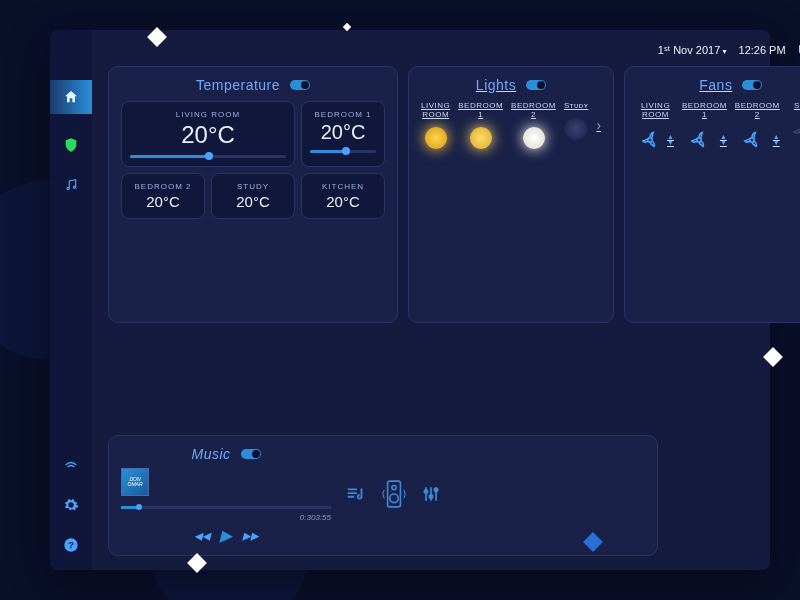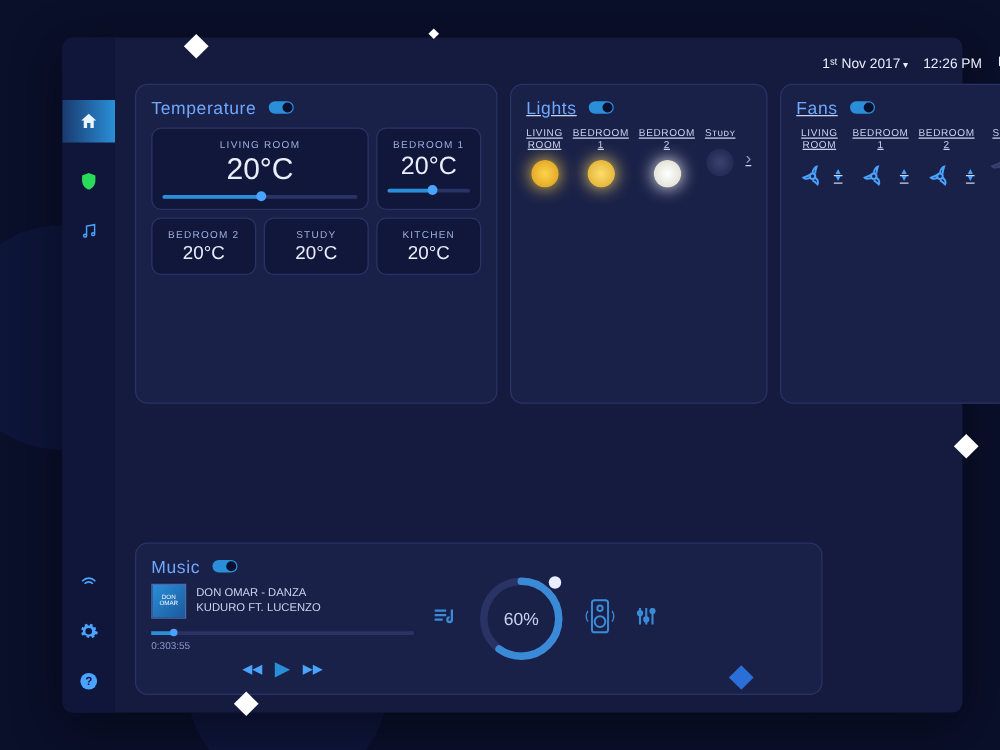--- a/index.html
+++ b/index.html
@@ -49,21 +49,21 @@
   .topbar .date::after{content:" ▾"; font-size:8px;}
   .topbar svg{width:14px;height:14px;}
   .bell-dot{position:relative;}
   .bell-dot::after{content:"";position:absolute;top:-2px;right:-2px;width:5px;height:5px;background:#ff3b5c;border-radius:50%;}
 
   .grid { display:grid; grid-template-columns: 290px 1fr; grid-template-rows: auto auto; gap:10px; flex:1;}
   .panel {
     background:#1a2148; border:1px solid #2a3366; border-radius:10px;
     padding:10px 12px;
   }
-  .ptitle{font-size:14px;color:#6fa8ff;font-weight:300;letter-spacing:.5px;display:flex;align-items:center;gap:10px;margin-bottom:8px;}
+  .ptitle{font-size:14px;color:#6fa8ff;font-weight:300;letter-spacing:.5px;display:flex;align-items:center;gap:10px;margin-bottom:8px;justify-content:center;}
   .toggle{width:20px;height:10px;background:#2a8fd8;border-radius:6px;position:relative;display:inline-block;}
   .toggle::after{content:"";position:absolute;width:8px;height:8px;background:#0a1030;border-radius:50%;top:1px;right:1px;}
 
   
   .temp-grid{display:grid;grid-template-columns:1fr 1fr 1fr;gap:6px;}
   .tcard{background:#10173a;border:1px solid #2a3366;border-radius:8px;padding:8px;text-align:center;}
   .tcard.big{grid-column:span 2;}
   .tcard .lab{font-size:8px;letter-spacing:1px;color:#9db0e0;text-transform:uppercase;}
   .tcard .val{font-size:20px;color:#e8eefc;margin-top:2px;}
   .tcard.big .val{font-size:24px;}
@@ -83,29 +83,29 @@
   .b-off{background:radial-gradient(circle,#3a4270,#1a2148);}
   .more{color:#8a9ac8;font-size:14px;align-self:center;}
 
   
   .fan{width:26px;height:26px;margin:0 auto;}
   .fan svg{width:100%;height:100%;}
   .fup{display:inline-flex;flex-direction:column;gap:1px;margin-left:4px;vertical-align:top;font-size:7px;color:#4aa3ff;line-height:6px;}
 
   
   .bottom{display:grid;grid-template-columns:1fr 170px;gap:10px;margin-top:10px;}
-  .music{display:flex;align-items:stretch;gap:14px;}
+  .music{display:flex;align-items:stretch;gap:14px;font-style:italic;}
   .music-left{flex:0 0 210px;display:flex;flex-direction:column;}
   .track{display:flex;gap:8px;align-items:center;margin:4px 0 6px;}
   .cover{width:28px;height:28px;background:linear-gradient(135deg,#2a8fd8,#1a5a9e);border:1px solid #4a6aa8;font-size:5px;display:flex;align-items:center;justify-content:center;color:#fff;text-align:center;line-height:1;}
   .tname{font-size:9px;color:#c8d4f0;line-height:1.3;}
   .progress{height:3px;background:#2a3366;position:relative;margin:4px 0;}
   .progress::before{content:"";position:absolute;height:3px;background:#2a8fd8;width:8%;}
   .progress::after{content:"";position:absolute;width:6px;height:6px;background:#4aa3ff;border-radius:50%;top:-2px;left:7%;}
-  .times{display:flex;justify-content:flex-start;font-size:8px;color:#8a9ac8;}
+  .times{display:flex;justify-content:flex-end;font-size:8px;color:#8a9ac8;}
   .controls{display:flex;gap:10px;justify-content:center;margin-top:4px;color:#4aa3ff;}
   .controls .play{color:#2a8fd8;}
   .music-mid{display:flex;align-items:center;gap:14px;}
   .donut{position:relative;width:72px;height:72px;}
   .donut svg{transform:rotate(-90deg);}
   .donut .pct{position:absolute;inset:0;display:flex;align-items:center;justify-content:center;font-size:14px;color:#c8d4f0;}
   .donut .knob{position:absolute;width:10px;height:10px;background:#e8eefc;border-radius:50%;top:2px;left:58px;}
   .sicon{color:#3a8ad8;}
 
   
@@ -291,45 +291,36 @@
 
     <div class="bottom">
       <div class="panel music">
         <div class="music-left">
           <div class="ptitle" style="margin-bottom:2px;">
               <span>Music</span>
               <span class="toggle"></span>
             </div>
           <div class="track">
             <div class="cover">DON<br>OMAR</div>
-            <div class="tname"><span>DON OMAR - DANZA</span><br><span>KUDURO FT. LUCENZO</span></div>
           </div>
           <div class="progress"></div>
           <div class="times">
               <span>0:30</span>
               <span>3:55</span>
             </div>
           <div class="controls">
             <span>◂◂</span>
             <span class="play" style="font-size:16px;">▶</span>
             <span>▸▸</span>
           </div>
         </div>
         <div class="music-mid">
           <span class="sicon"><svg width="22" height="22" viewBox="0 0 24 24" fill="none" stroke="#3a8ad8" stroke-width="2">
                 <path d="M3 7h10M3 11h10M3 15h7M18 6v9a2 2 0 11-2-2"></path>
               </svg></span>
-          <div class="donut">
-            <svg width="72" height="72" viewBox="0 0 72 72">
-              <circle cx="36" cy="36" r="30" fill="none" stroke="#2a3366" stroke-width="6"></circle>
-              <circle cx="36" cy="36" r="30" fill="none" stroke="#3a8ad8" stroke-width="6" stroke-dasharray="113 188" stroke-linecap="round"></circle>
-            </svg>
-            <div class="pct">60%</div>
-            <div class="knob"></div>
-          </div>
           <span class="sicon"><svg width="26" height="30" viewBox="0 0 24 28" fill="none" stroke="#3a8ad8" stroke-width="1.5">
                 <rect x="6" y="2" width="12" height="24" rx="2"></rect>
                 <circle cx="12" cy="8" r="2"></circle>
                 <circle cx="12" cy="18" r="4"></circle>
                 <path d="M3 10c-2 3-2 5 0 8M21 10c2 3 2 5 0 8" stroke-width="1"></path>
               </svg></span>
           <span class="sicon"><svg width="20" height="20" viewBox="0 0 24 24" fill="none" stroke="#3a8ad8" stroke-width="2">
                 <path d="M6 4v16M12 4v16M18 4v16"></path>
                 <circle cx="6" cy="9" r="2" fill="#3a8ad8"></circle>
                 <circle cx="12" cy="15" r="2" fill="#3a8ad8"></circle>

